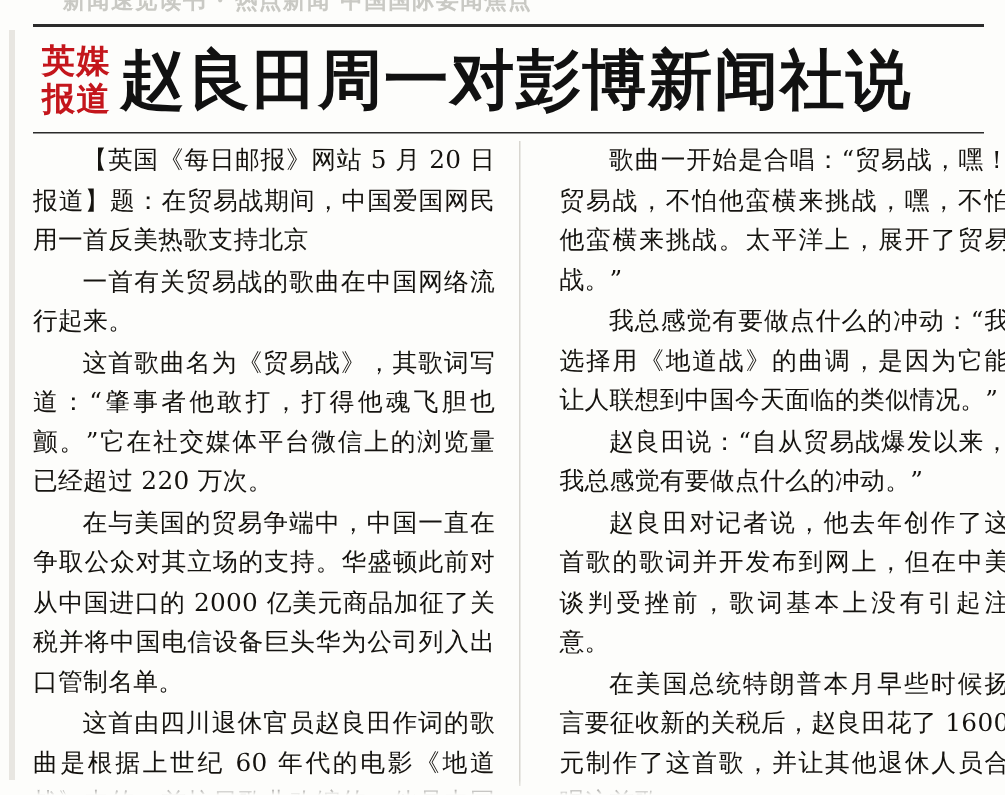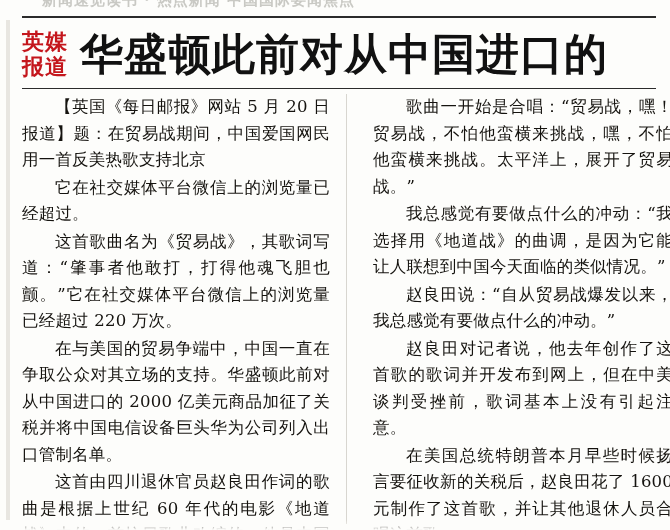--- a/index.html
+++ b/index.html
@@ -68,21 +68,21 @@
     display: flex;
     align-items: center;
   }
   .kicker {
     font-family: "DejaVu Sans", "Liberation Sans", sans-serif;
     font-weight: bold;
     color: #c4161c;
     font-size: 22px;
     line-height: 25px;
     width: 52px;
-    text-align: left;
+    text-align: right;
     letter-spacing: 1px;
     flex: none;
     padding-right: 6px;
   }
   .headline {
     font-family: "DejaVu Sans", "Liberation Sans", sans-serif;
     font-weight: bold;
     color: #111111;
     font-size: 43px;
     line-height: 50px;
@@ -149,30 +149,30 @@
 
   <div class="top-strip">
     <span>新闻速览读书 · 热点新闻 中国国际要闻焦点</span>
   </div>
 
   <div class="rule"></div>
   <div class="left-bar"></div>
 
   <div class="masthead">
     <div class="kicker">英媒报道</div>
-    <div class="headline">华盛顿此前对从中国进口的</div>
+    <div class="headline">赵良田周一对彭博新闻社说</div>
   </div>
 
   <div class="rule2"></div>
   <div class="col-divider"></div>
 
   <div class="columns">
     <div class="col left">
       <p class="para">【英国《每日邮报》网站 5 月 20 日报道】题：在贸易战期间，中国爱国网民用一首反美热歌支持北京</p>
-      <p class="para">它在社交媒体平台微信上的浏览量已经超过。</p>
+      <p class="para">一首有关贸易战的歌曲在中国网络流行起来。</p>
       <p class="para">这首歌曲名为《贸易战》，其歌词写道：“肇事者他敢打，打得他魂飞胆也颤。”它在社交媒体平台微信上的浏览量已经超过 220 万次。</p>
       <p class="para">在与美国的贸易争端中，中国一直在争取公众对其立场的支持。华盛顿此前对从中国进口的 2000 亿美元商品加征了关税并将中国电信设备巨头华为公司列入出口管制名单。</p>
       <p class="para">这首由四川退休官员赵良田作词的歌曲是根据上世纪 60 年代的电影《地道战》中的一首抗日歌曲改编的。他是中国诗歌学会会员。</p>
     </div>
     <div class="col right">
       <p class="para">歌曲一开始是合唱：“贸易战，嘿！贸易战，不怕他蛮横来挑战，嘿，不怕他蛮横来挑战。太平洋上，展开了贸易战。”</p>
       <p class="para">我总感觉有要做点什么的冲动：“我选择用《地道战》的曲调，是因为它能让人联想到中国今天面临的类似情况。”</p>
       <p class="para">赵良田说：“自从贸易战爆发以来，我总感觉有要做点什么的冲动。”</p>
       <p class="para">赵良田对记者说，他去年创作了这首歌的歌词并开发布到网上，但在中美谈判受挫前，歌词基本上没有引起注意。</p>
       <p class="para">在美国总统特朗普本月早些时候扬言要征收新的关税后，赵良田花了 1600 元制作了这首歌，并让其他退休人员合唱这首歌。</p>

